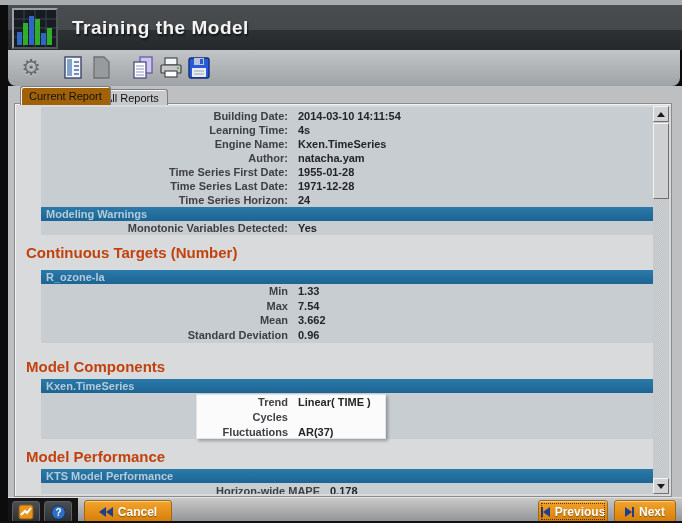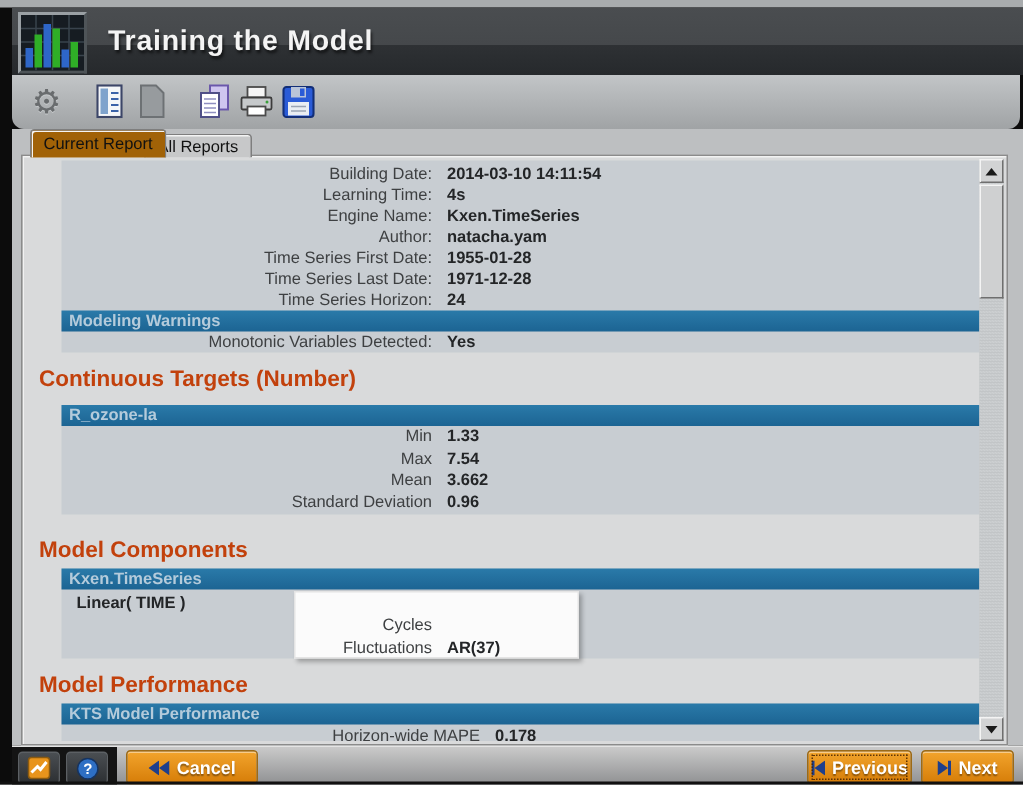--- a/index.html
+++ b/index.html
@@ -42,21 +42,21 @@
   .panel{position:absolute;left:6px;top:98px;width:658px;height:394px;
     background:#d9dadb;border:1px solid #8b8b8b;box-shadow:inset 1px 1px 0 #f2f2f2;box-sizing:border-box;}
   .viewport{position:absolute;left:2px;top:2px;width:638px;height:388px;overflow:hidden;}
 
   .grayblock{position:absolute;left:24px;width:612px;background:#c8cdd2;}
   .bluebar{position:absolute;left:24px;width:612px;height:14px;
     background:linear-gradient(#2a7aa9,#1c6493);color:#b4cbdb;font-size:11px;font-weight:bold;
     line-height:14px;padding-left:5px;box-sizing:border-box;}
   .rows{position:absolute;left:24px;width:612px;}
   .row{display:flex;align-items:center;font-size:11px;}
-  .row .lbl{width:247px;text-align:right;color:#3e4042;white-space:pre;}
+  .row .lbl{width:247px;text-align:right;color:#3e4042;white-space:pre;font-weight:bold;}
   .row .val{margin-left:10px;font-weight:bold;color:#232527;white-space:pre;}
   .h14 .row{height:14px;} .h145 .row{height:14.5px;} .h15 .row{height:15px;}
   .heading{position:absolute;left:9px;font-size:15px;font-weight:bold;color:#c2410c;}
   .whitebox{position:absolute;left:179px;top:288px;width:190px;height:45px;background:#fbfbfb;
     box-shadow:2px 2px 3px rgba(0,0,0,.28);border:1px solid #e4e4e4;box-sizing:border-box;}
 
   
   .scrollbar{position:absolute;right:2px;top:2px;width:16px;height:388px;
     background:#c4c7c9;background-image:repeating-conic-gradient(#cdd0d2 0 25%,#c2c5c7 0 50%);background-size:2px 2px;}
   .sb-btn{position:absolute;left:0;width:16px;height:16px;background:#d2d3d4;
@@ -235,20 +235,21 @@
             <span class="val">0.96</span>
           </div>
       </div>
 
       <div class="heading" style="top:252px;">Model Components</div>
       <div class="grayblock" style="top:273px;height:60px;"></div>
       <div class="bluebar" style="top:273px;">Kxen.TimeSeries</div>
       <div class="whitebox"></div>
       <div class="rows h15" style="top:288px;">
         <div class="row">
+            <span class="lbl">Trend</span>
             <span class="val">Linear( TIME )</span>
           </div>
         <div class="row">
             <span class="lbl">Cycles</span>
             <span class="val"></span>
           </div>
         <div class="row">
             <span class="lbl">Fluctuations</span>
             <span class="val">AR(37)</span>
           </div>

